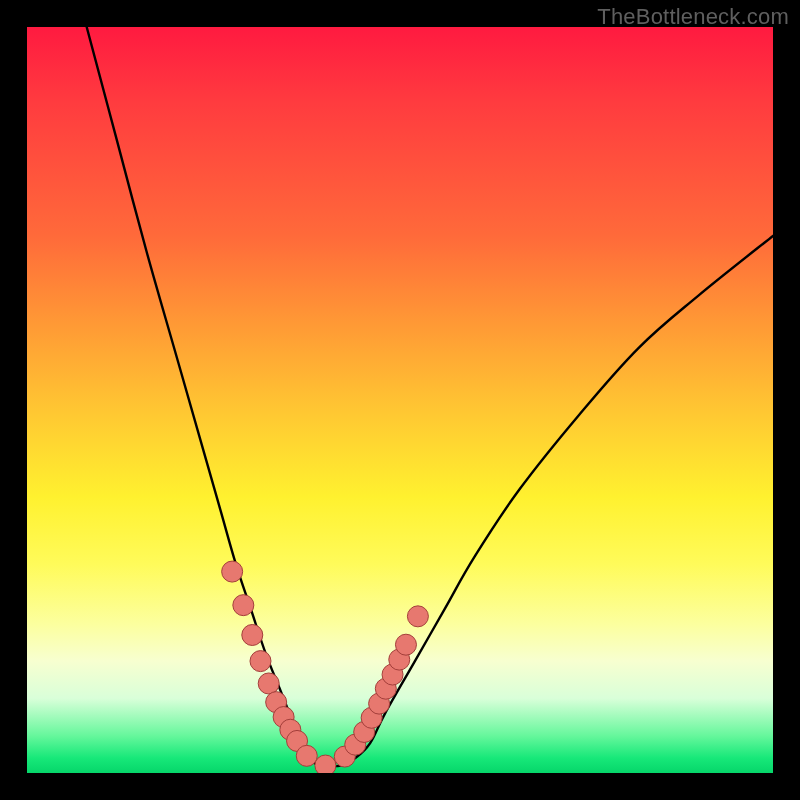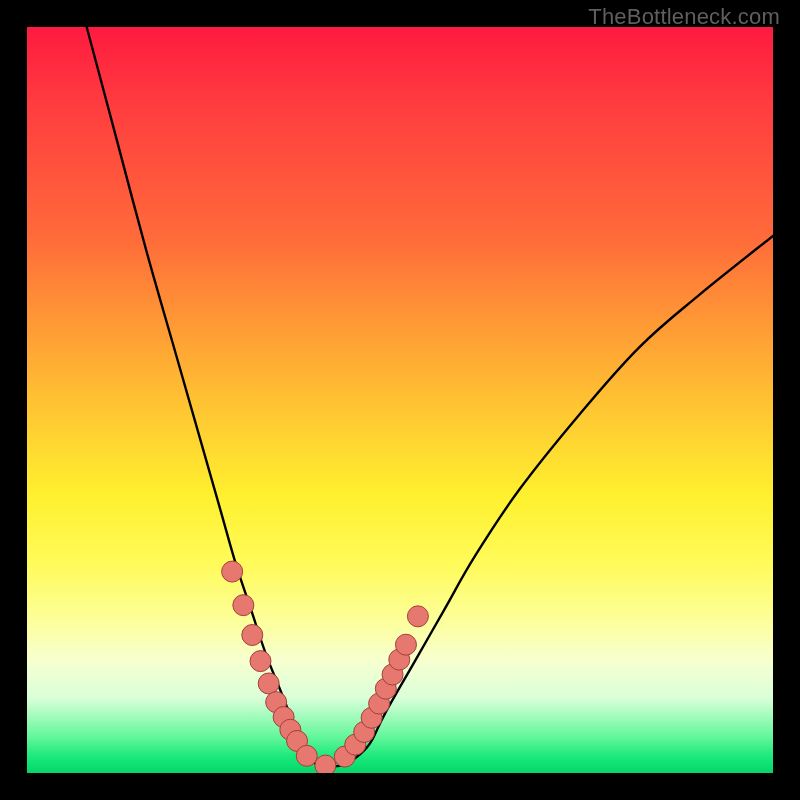--- a/index.html
+++ b/index.html
@@ -45,21 +45,21 @@
   svg.curve {
     position: absolute;
     left: 0;
     top: 0;
     width: 746px;
     height: 746px;
   }
   .watermark {
     position: absolute;
     top: 4px;
-    right: 20px;
+    right: 11px;
     color: #5f5f5f;
     font-size: 22px;
     font-weight: 500;
     letter-spacing: 0.2px;
     user-select: none;
   }
 </style>
 </head>
 <body>
 

